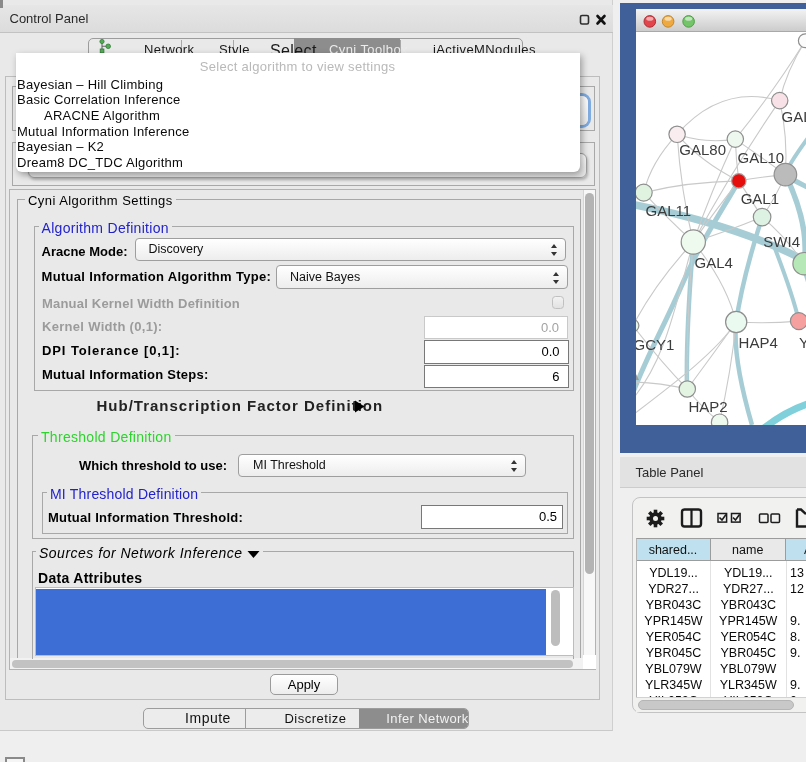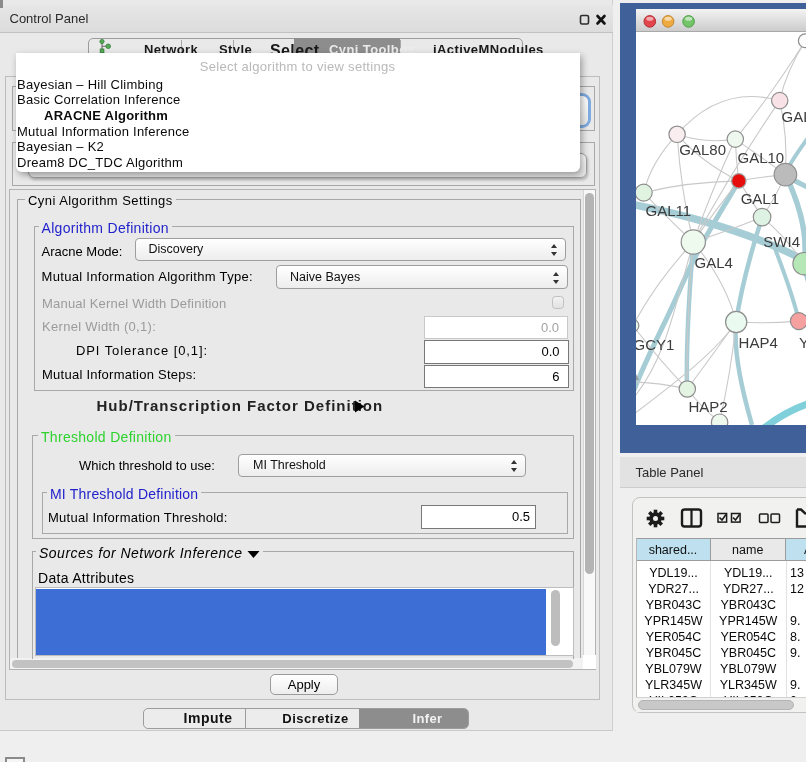--- a/index.html
+++ b/index.html
@@ -1,18 +1,18 @@
 <!DOCTYPE html>
 <html><head><meta charset="utf-8"><style>
 *{margin:0;padding:0;box-sizing:border-box;}
 html,body{width:806px;height:762px;}
 body{font-family:"Liberation Sans",sans-serif;background:#efefef;position:relative;overflow:hidden;}
 .abs{position:absolute;}
-.b{font-weight:bold;padding-left:27px;}
-.lbl{position:absolute;font-size:13px;font-weight:normal;color:#000;white-space:nowrap;}
+.b{font-weight:normal;padding-left:27px;}
+.lbl{position:absolute;font-size:13px;font-weight:bold;color:#000;white-space:nowrap;}
 .dis{color:#9b9b9b;}
 .combo{position:absolute;border:1px solid #9e9e9e;border-radius:4px;background:linear-gradient(#ffffff,#ededed);font-size:12.5px;color:#111;}
 .combo .ar{position:absolute;right:6px;top:0;bottom:0;width:10px;}
 .field{position:absolute;background:#fff;font-size:13px;color:#000;text-align:right;}
 .grp{position:absolute;border:1px solid #a8a8a8;}
 .gt{position:absolute;top:-7px;background:#e9e9e9;font-size:12px;padding:0 3px;white-space:nowrap;}
 </style></head>
 <body>
 
 <div class="abs" style="left:0;top:4.5;width:612.5px;height:731px;background:#e9e9e9;border-right:1px solid #cfcfcf;border-bottom:1px solid #c9c9c9;"></div>
@@ -77,21 +77,21 @@
 <div class="lbl" style="left:41.5px;top:268.5px;letter-spacing:0.32px;">Mutual Information Algorithm Type:</div>
 <div class="combo" style="left:276px;top:265px;width:292px;height:24px;line-height:22px;padding-left:13px;">Naive Bayes
   <svg class="ar" width="10" height="24" viewBox="0 0 10 24">
       <path d="M2 10 L5 6 L8 10 Z M2 14 L5 18 L8 14 Z" fill="#333"></path>
     </svg>
 </div>
 <div class="lbl dis" style="left:42px;top:296px;letter-spacing:0.2px;">Manual Kernel Width Definition</div>
 <div class="abs" style="left:551.5px;top:296px;width:12.5px;height:12.5px;border-radius:3.5px;border:1px solid #c0c0c0;background:linear-gradient(#f2f2f2,#e2e2e2);"></div>
 <div class="lbl dis" style="left:42px;top:319px;letter-spacing:0.3px;">Kernel Width (0,1):</div>
 <div class="field" style="left:424px;top:316px;width:144px;height:23px;line-height:21px;border:1px solid #c9c9c9;color:#a3a3a3;padding-right:8px;">0.0</div>
-<div class="lbl" style="left:42px;top:343px;letter-spacing:0.9px;margin-left:34px;">DPI Tolerance [0,1]:</div>
+<div class="lbl" style="left:42px;top:343px;letter-spacing:0.9px;">DPI Tolerance [0,1]:</div>
 <div class="field" style="left:423.5px;top:339.5px;width:145px;height:24px;line-height:22px;border:1px solid #787878;padding-right:8px;">0.0</div>
 <div class="lbl" style="left:42px;top:366.5px;letter-spacing:0.25px;">Mutual Information Steps:</div>
 <div class="field" style="left:423.5px;top:364.5px;width:145px;height:23.5px;line-height:21px;border:1px solid #787878;padding-right:8px;">6</div>
 
 <div class="lbl" style="left:48.5px;top:397px;font-size:15px;letter-spacing:1.0px;font-weight:bold;color:#222;margin-left:48px;">Hub/Transcription Factor Definition</div>
 <svg class="abs" style="left:353px;top:399px;" width="13" height="15" viewBox="0 0 13 15">
     <path d="M2 1.5 L11.5 7.5 L2 13.5 Z" fill="#000"></path>
   </svg>
 
 <div class="grp" style="left:32px;top:434.5px;width:542px;height:104px;padding-left:44px;">
@@ -100,21 +100,21 @@
 <div class="lbl" style="left:79px;top:458px;">Which threshold to use:</div>
 <div class="combo" style="left:238px;top:453.5px;width:288px;height:23px;line-height:21px;padding-left:14px;">MI Threshold
   <svg class="ar" width="10" height="23" viewBox="0 0 10 23">
       <path d="M2 9 L5 5 L8 9 Z M2 13 L5 17 L8 13 Z" fill="#333"></path>
     </svg>
 </div>
 <div class="grp" style="left:42px;top:492px;width:526px;height:42px;">
   <span class="gt" style="left:4px;color:#2222cc;font-size:14px;letter-spacing:0.2px;">MI Threshold Definition</span>
 </div>
 <div class="lbl" style="left:48px;top:510px;letter-spacing:0.25px;">Mutual Information Threshold:</div>
-<div class="field" style="left:421px;top:504.5px;width:115px;height:24px;line-height:22px;border:1px solid #787878;padding-right:5px;">0.5</div>
+<div class="field" style="left:421px;top:504.5px;width:142px;height:24px;line-height:22px;border:1px solid #787878;padding-right:5px;">0.5</div>
 
 <div class="grp" style="left:32px;top:550.5px;width:542px;height:108px;border-bottom:none;">
   <span class="gt" style="left:3px;font-size:14px;letter-spacing:0.5px;font-style:italic;">Sources for Network Inference <svg width="13" height="10" viewBox="0 0 13 10" style="vertical-align:middle;">
         <path d="M0.5 2 L12.5 2 L6.5 9 Z" fill="#000"></path>
       </svg></span>
 </div>
 <div class="lbl" style="left:38px;top:570px;font-size:14px;letter-spacing:0.3px;">Data Attributes</div>
 
 <div class="abs" style="left:35px;top:586.5px;width:539px;height:69.5px;border:1px solid #bdbdbd;background:#fff;overflow:hidden;">
   <div class="abs" style="left:0;top:1px;width:510px;height:68px;background:#3c6ed5;"></div>

